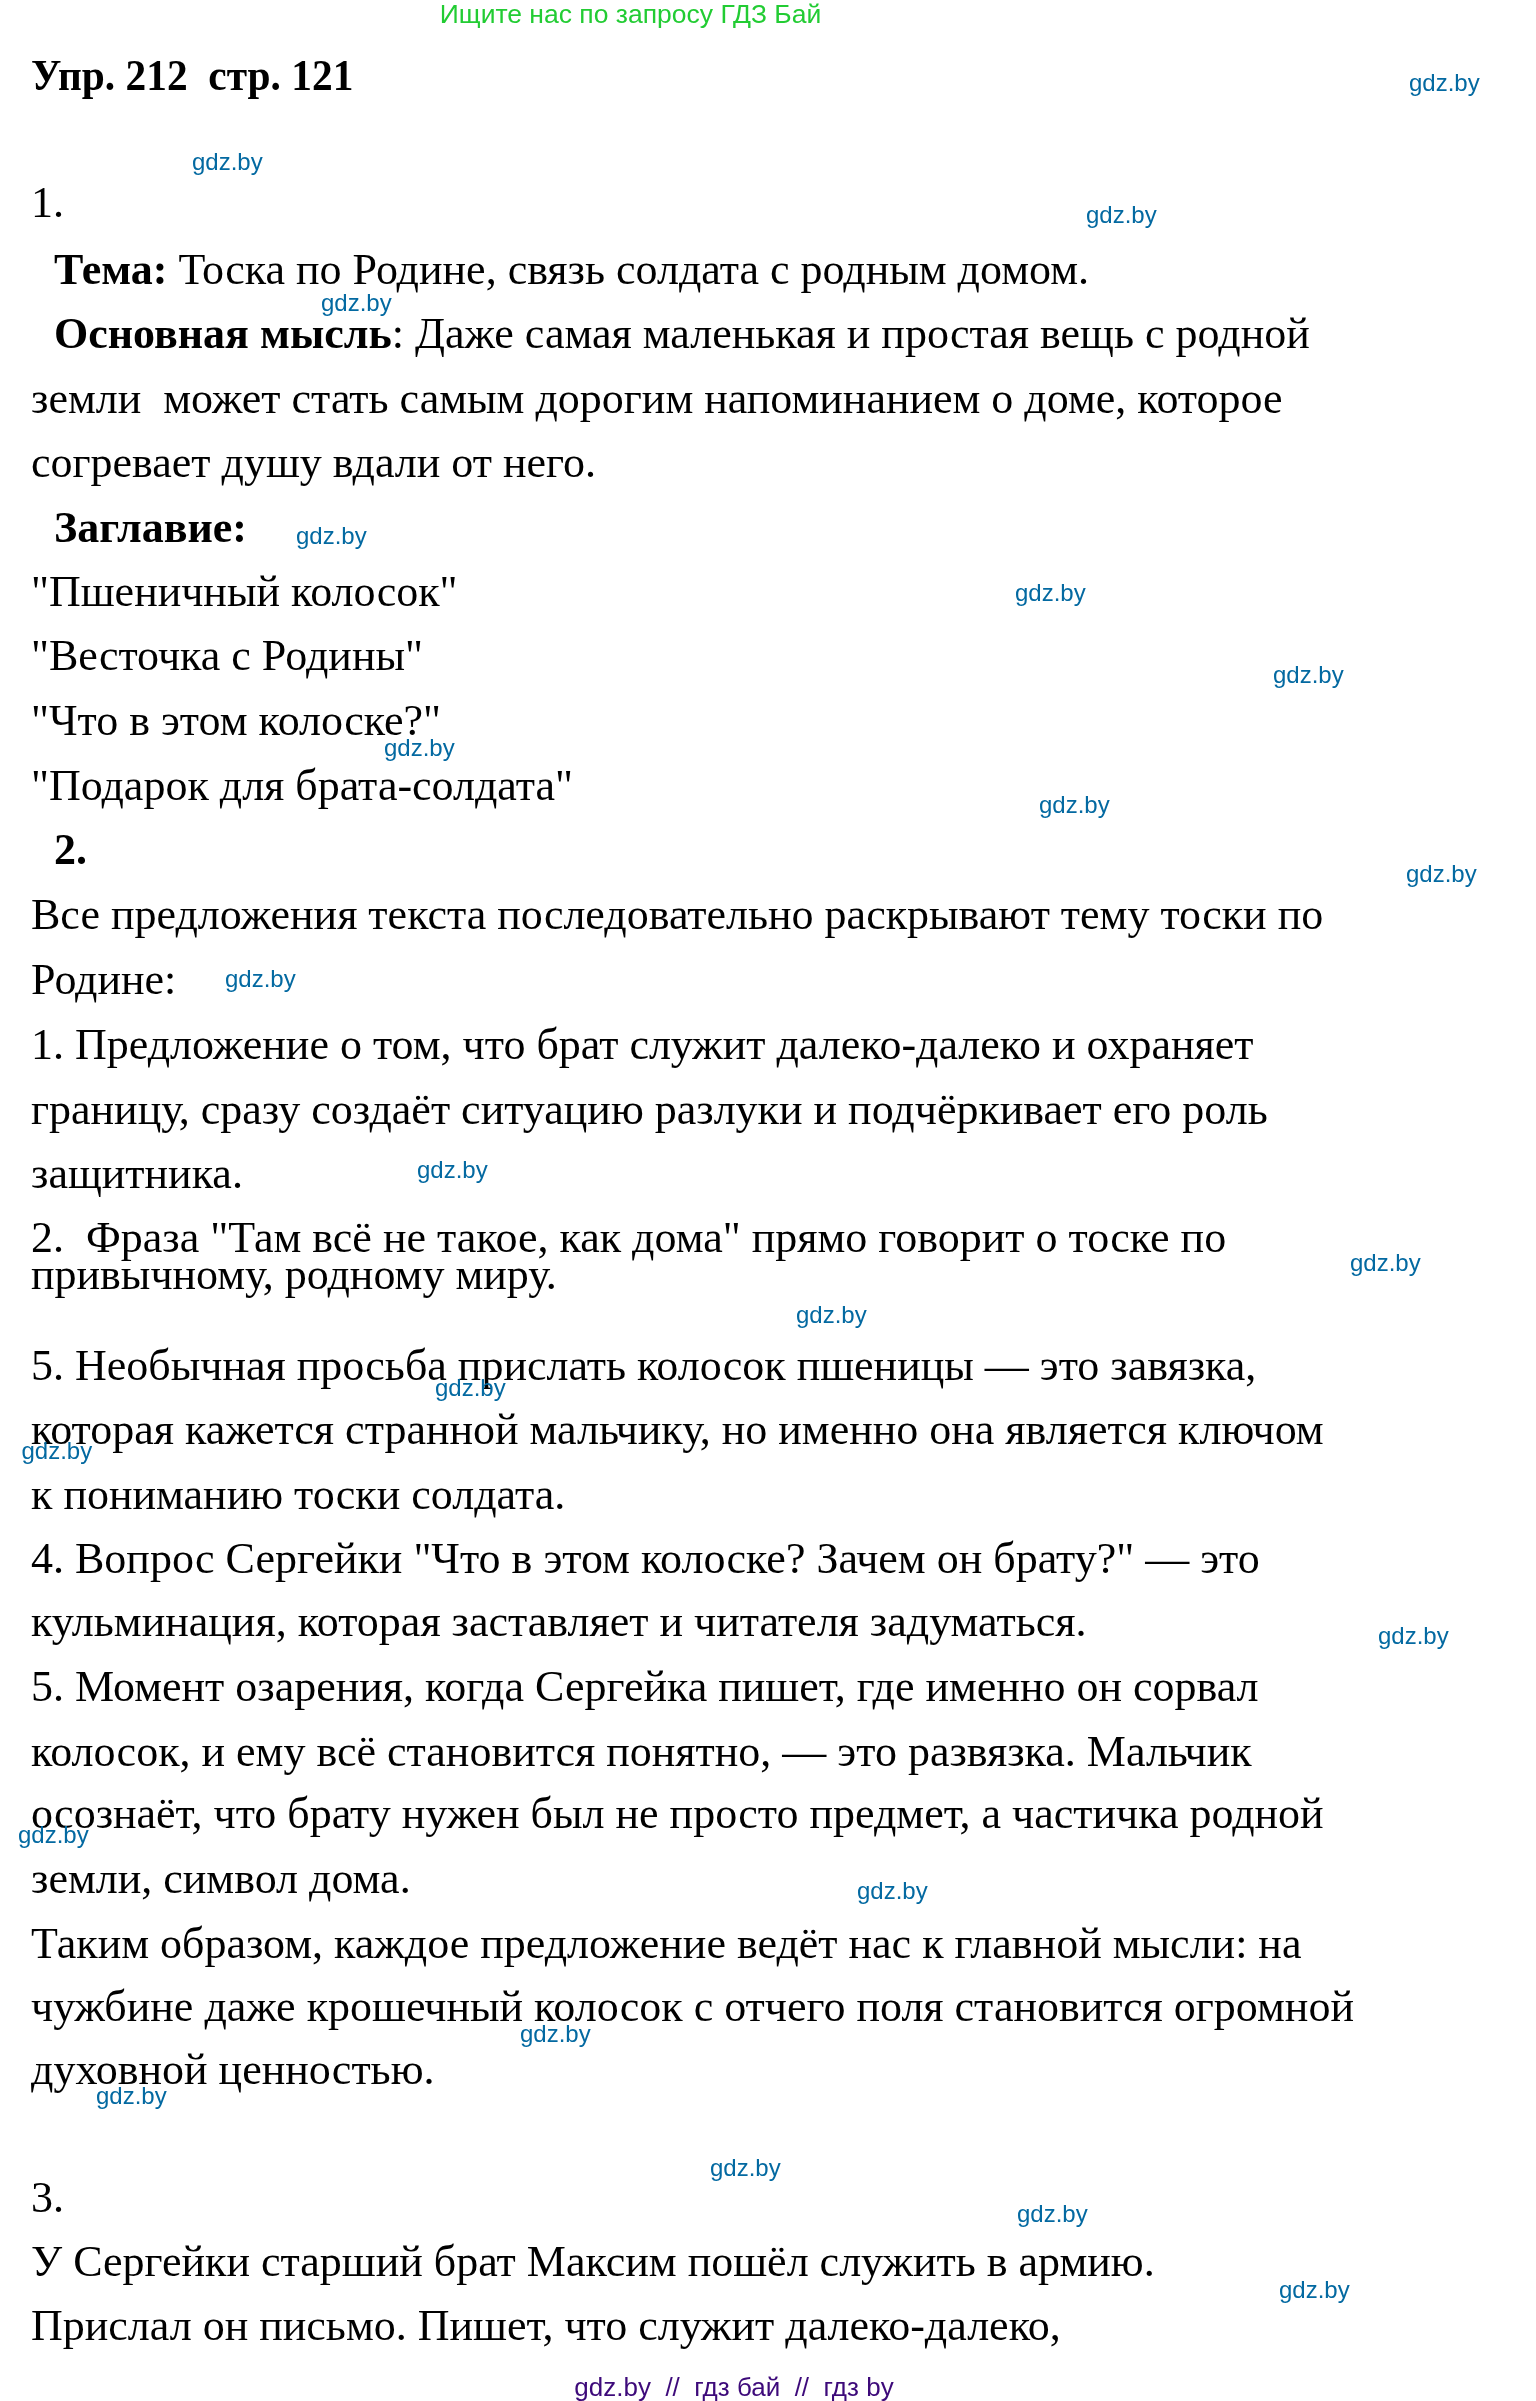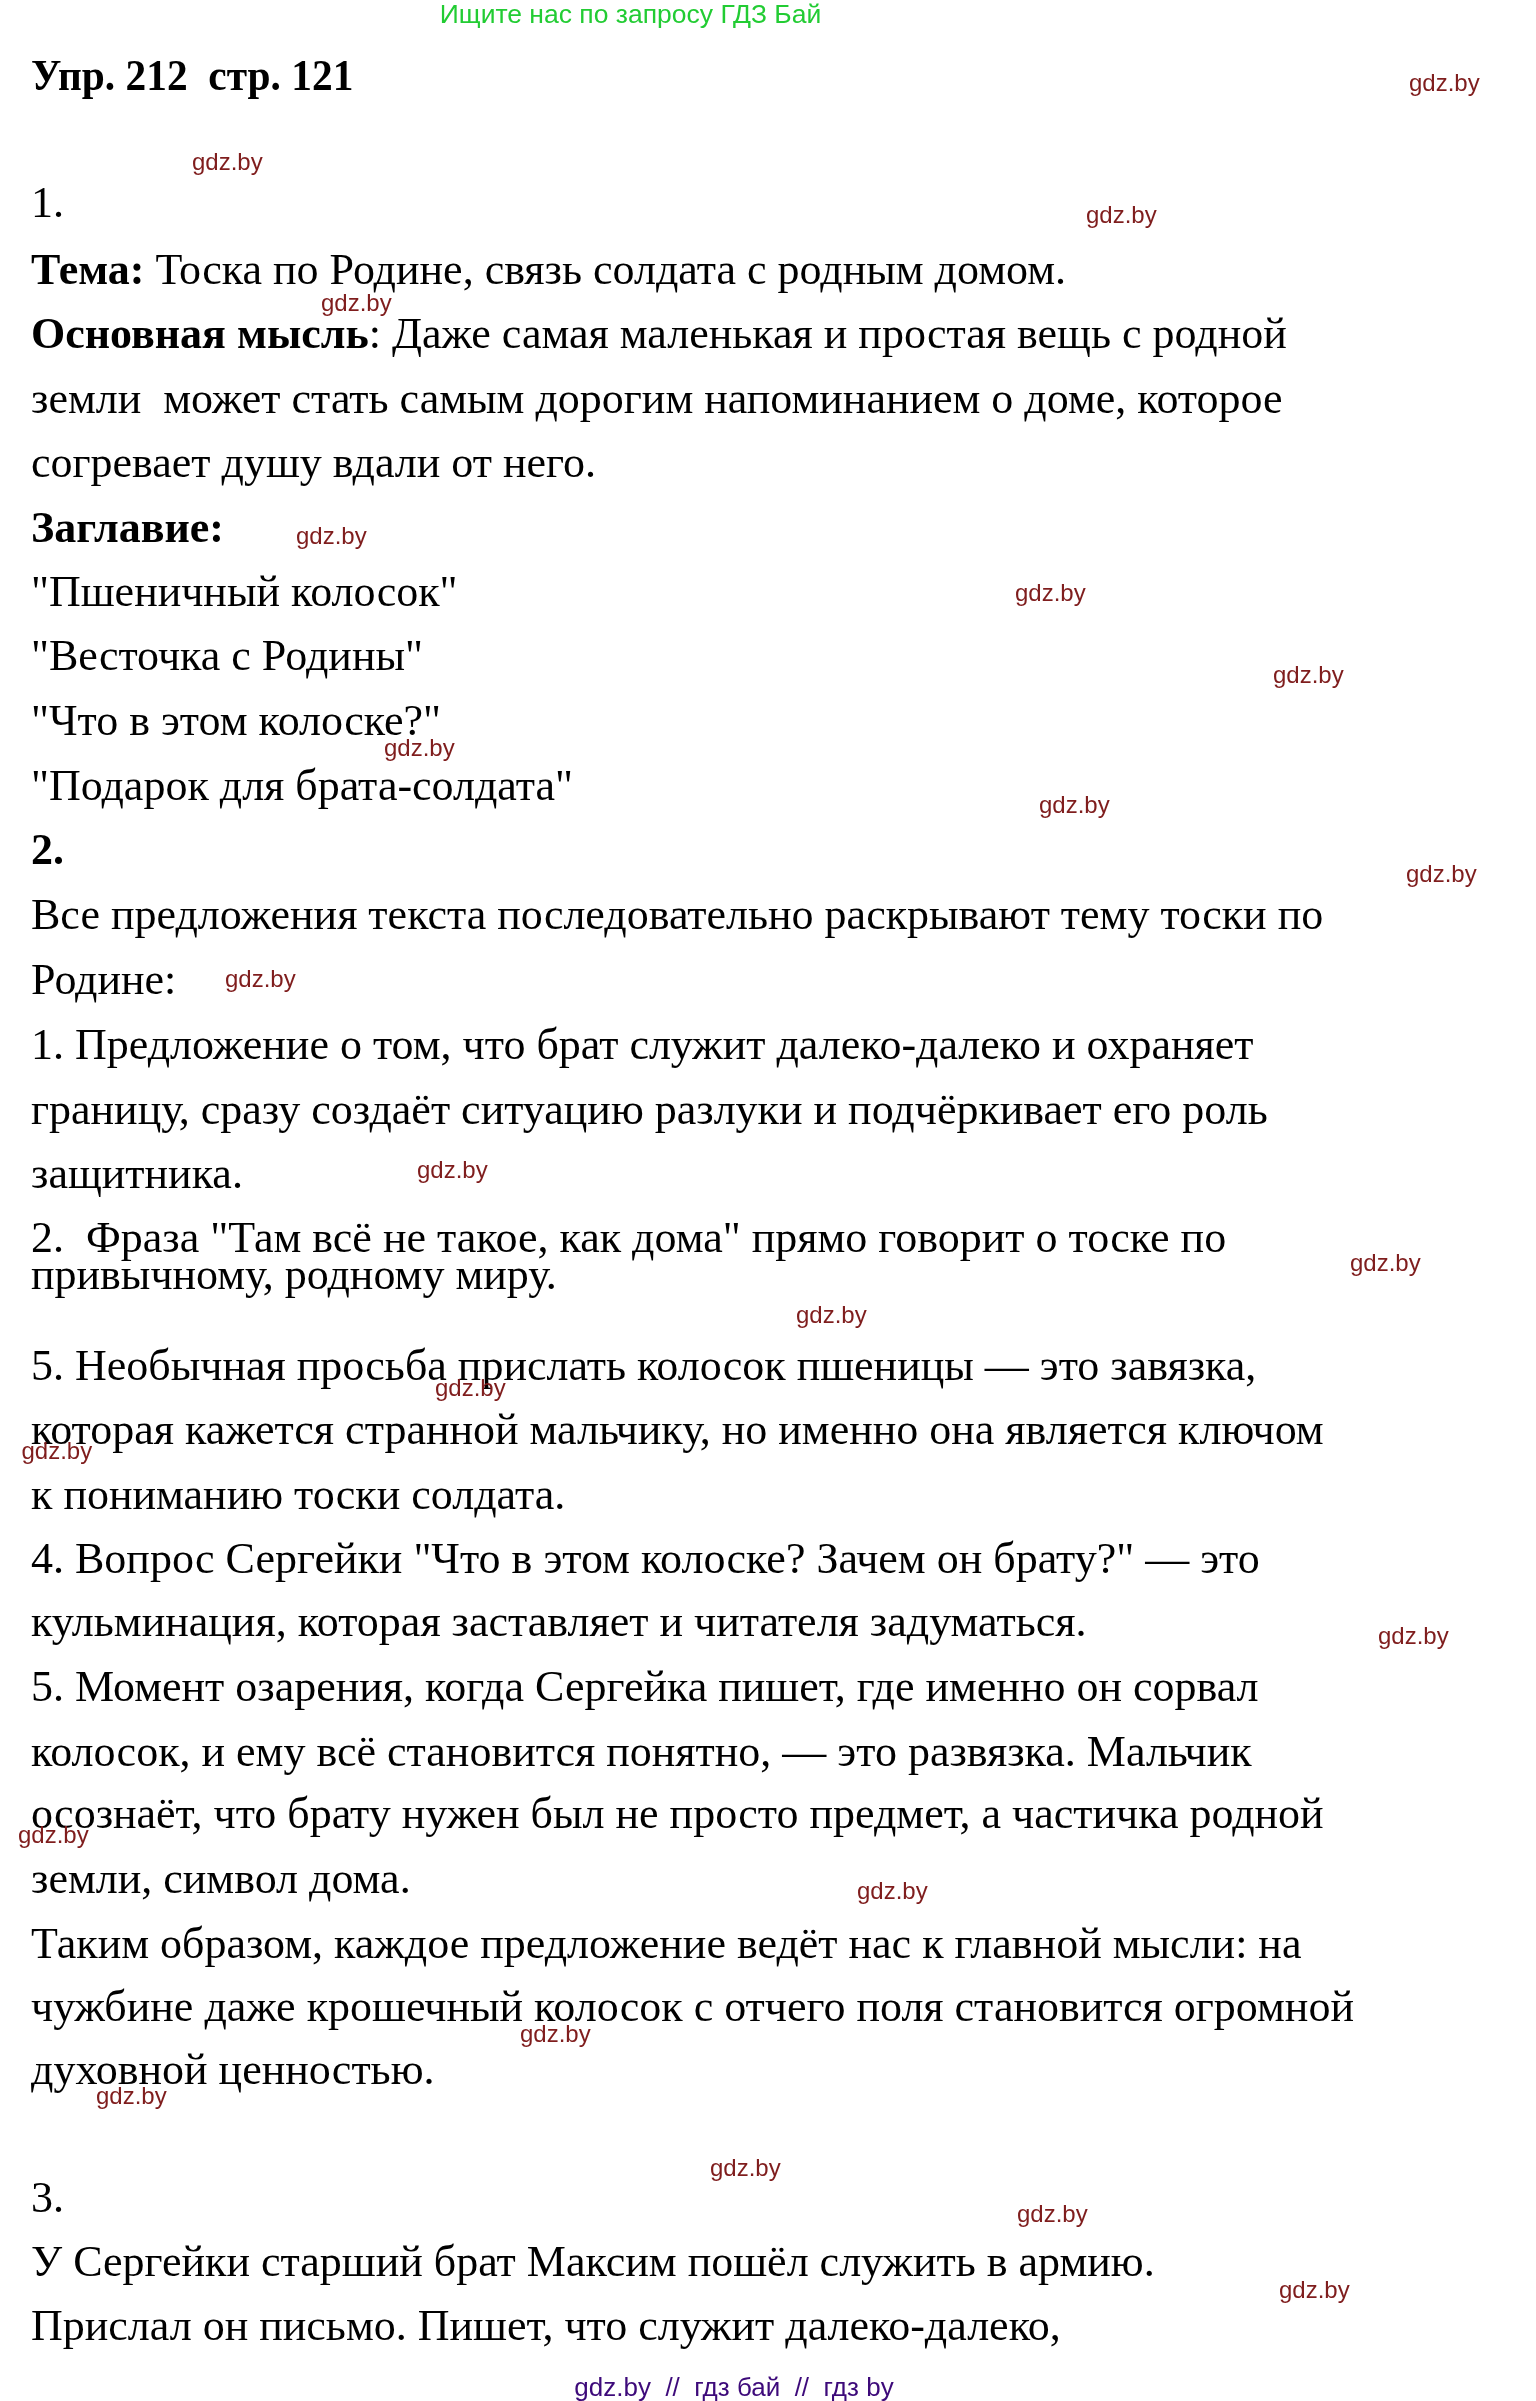--- a/index.html
+++ b/index.html
@@ -12,23 +12,23 @@
   .title {
     position: absolute; left: 31px; top: 50px;
     font-family: "Liberation Serif", serif; font-weight: bold; font-size: 45px; color: #000;
     white-space: pre; line-height: 50px; transform: scaleX(0.92); transform-origin: left top;
   }
   .line {
     position: absolute; left: 31px;
     font-family: "Liberation Serif", serif; font-size: 44px; color: #000;
     white-space: pre; line-height: 50px; transform-origin: left top;
   }
-  .line b { font-weight: bold; }
+  .line b { font-weight: bold; margin-left: 23px; }
   .wm {
-    position: absolute; font-family: "Liberation Sans", sans-serif; font-size: 24px; color: #7f1d1d;
+    position: absolute; font-family: "Liberation Sans", sans-serif; font-size: 24px; color: #0369a1;
     line-height: 26.5px; white-space: pre;
   }
   .ftr {
     position: absolute; left: 0; width: 1468px; top: 2373px; text-align: center;
     font-family: "Liberation Sans", sans-serif; font-size: 26px; color: #3d0a7a; line-height: 28px;
     white-space: pre;
   }
 </style>
 </head>
 <body>

